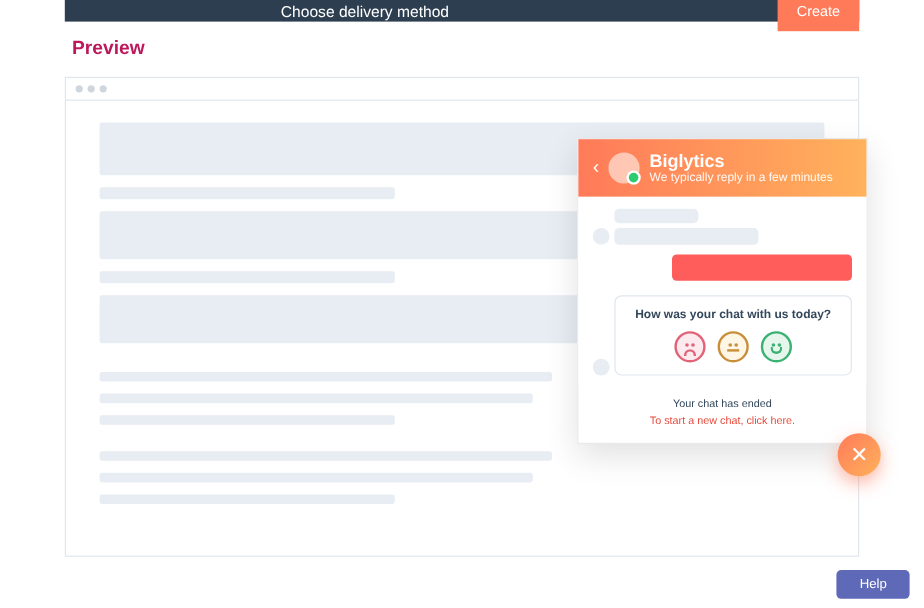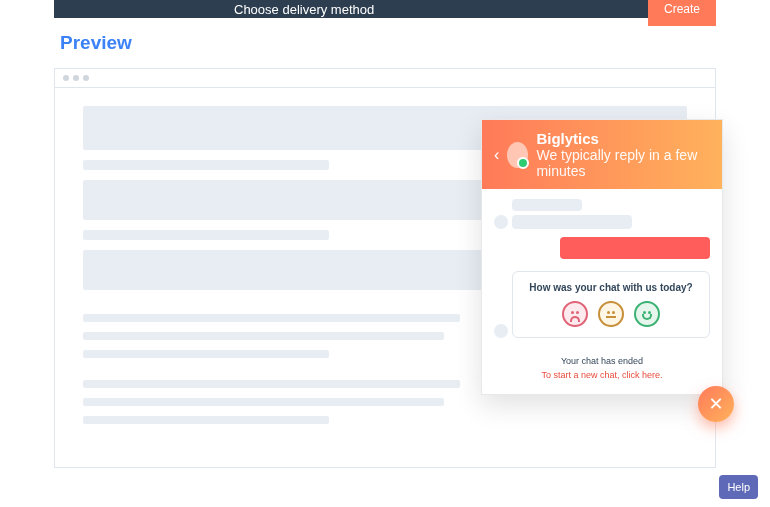--- a/index.html
+++ b/index.html
@@ -28,23 +28,23 @@
     background: #ff7a59;
     color: #fff;
     border: none;
     height: 34px;
     padding: 0 16px;
     font-size: 12px;
     cursor: pointer;
   }
   .preview-label {
     margin: 14px 0 0 60px;
-    font-size: 19px;
+    font-size: 16px;
     font-weight: 600;
-    color: #3b82f6;
+    color: #be185d;
   }
   .canvas {
     margin: 14px 54px 0 54px;
     border: 1px solid #e0e6ed;
     height: 400px;
     position: relative;
     background: #fff;
   }
   .window-dots {
     padding: 6px 8px;
@@ -94,21 +94,21 @@
     background: rgba(255,255,255,0.55);
     position:relative;
   }
   .chat-avatar::after{
     content:"";position:absolute;right:-1px;bottom:-1px;
     width:8px;height:8px;border-radius:50%;
     background:#2ecc71;border:2px solid #fff;
   }
   .chat-titles{display:flex;flex-direction:column;}
   .chat-title{color:#fff;font-size:15px;font-weight:600;}
-  .chat-sub{color:#fff;font-size:14px;opacity:.95;}
+  .chat-sub{color:#fff;font-size:10px;opacity:.95;}
   .chat-body{
     padding:10px 12px 8px 12px;
     display:flex;flex-direction:column;gap:8px;
     background:#fff;
   }
   .msg-row{display:flex;align-items:flex-end;gap:4px;}
   .msg-row.right{justify-content:flex-end;}
   .mini-av{width:14px;height:14px;border-radius:50%;background:#e7edf3;flex:0 0 auto;}
   .bubble{background:#e7edf3;border-radius:4px;}
   .bubble.red{background:#ff5c5c;}
@@ -139,21 +139,21 @@
     right:-12px;bottom:-28px;
     width:36px;height:36px;border-radius:50%;
     background:linear-gradient(135deg,#ff7a59,#ffb25c);
     box-shadow:0 6px 14px rgba(255,122,89,.5);
     display:flex;align-items:center;justify-content:center;
     color:#fff;font-size:18px;cursor:pointer;
   }
   .help-btn{
     position:absolute;right:12px;bottom:8px;
     background:#5e6ab8;color:#fff;border:none;
-    border-radius:4px;padding:6px 8px;font-size:11px;cursor:pointer;
+    border-radius:4px;padding:6px 19px;font-size:11px;cursor:pointer;
   }
 </style>
 </head>
 <body>
 
 <div class="topbar">
   <span class="topbar-title">Choose delivery method</span>
   <button class="create-btn">Create</button>
 </div>
 

